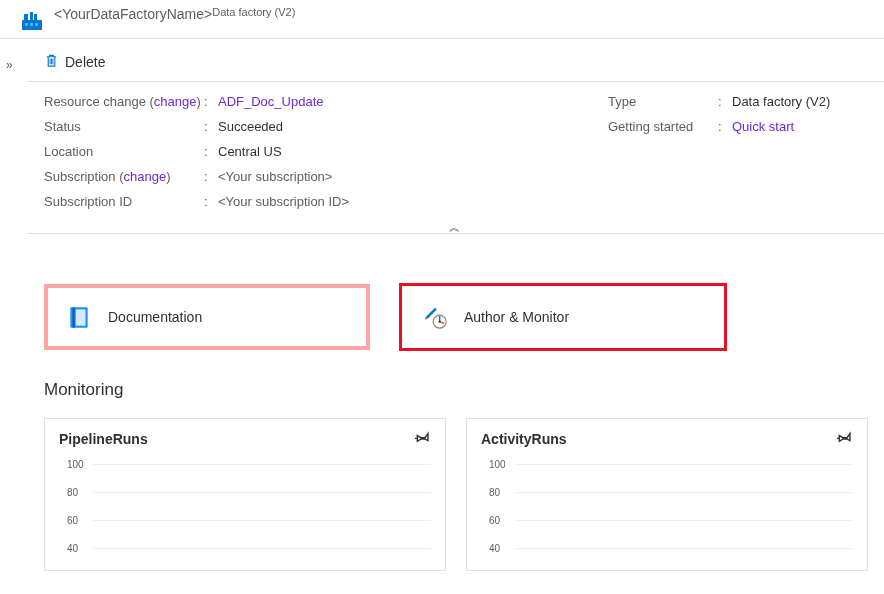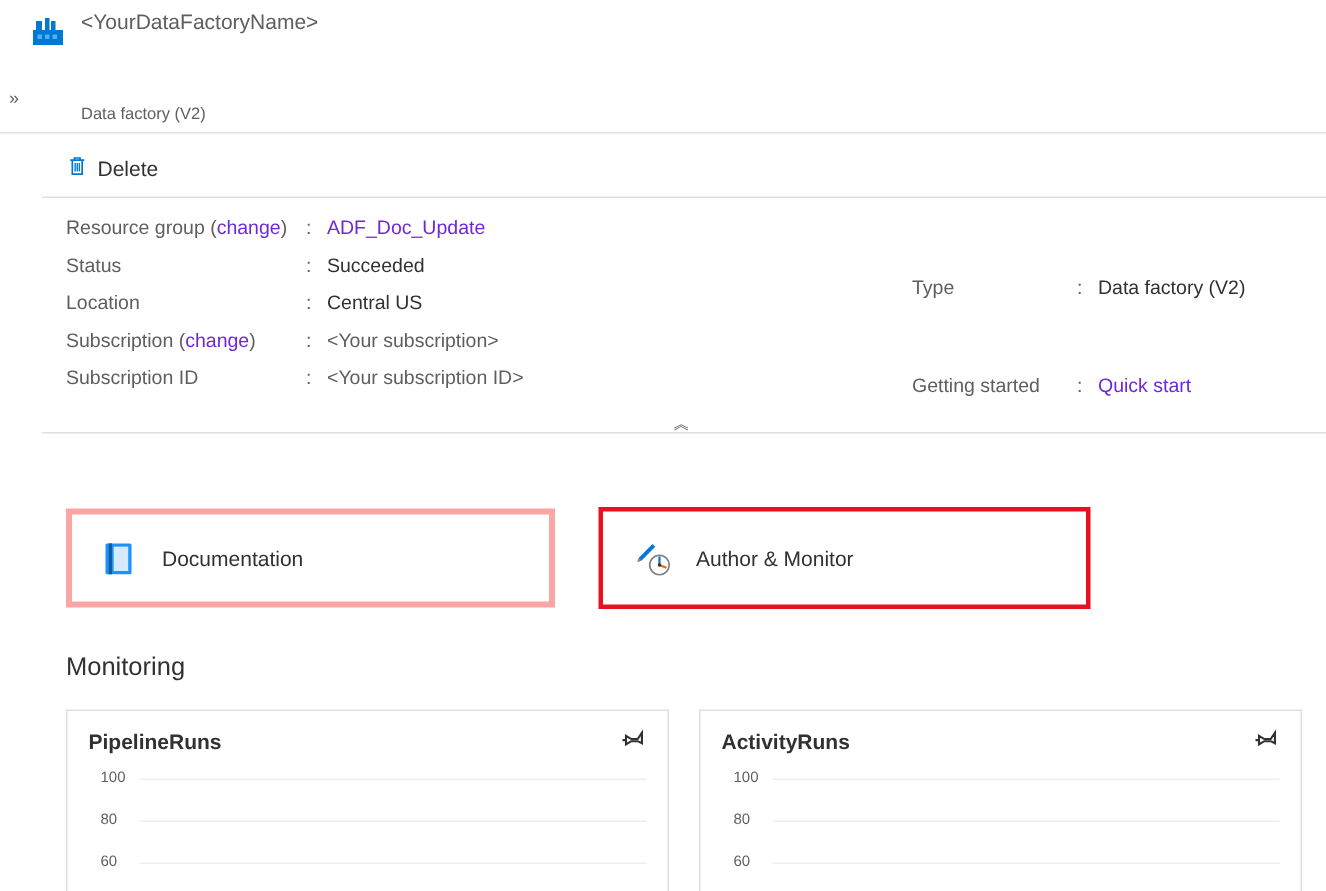--- a/index.html
+++ b/index.html
@@ -15,21 +15,21 @@
     }
 
     
     .header {
       display: flex;
       align-items: flex-start;
       padding: 6px 20px 6px 20px;
       gap: 10px;
     }
     .header .icon { width: 24px; height: 24px; flex-shrink: 0; margin-top: 2px; }
-    .header-text { display: flex; flex-direction: column; gap: 48px; }
+    .header-text { display: flex; flex-direction: row; }
     .header-title { font-size: 14px; color: #605e5c; }
     .header-subtitle { font-size: 11px; color: #605e5c; }
 
     .hrule { border: none; border-top: 1px solid #e1dfdd; margin: 0; }
 
     .expand-btn {
       position: absolute;
       left: 6px;
       top: 58px;
       font-size: 12px;
@@ -69,21 +69,21 @@
       margin-bottom: 10px;
       font-size: 13px;
       color: #605e5c;
     }
     .ess-label { width: 160px; flex-shrink: 0; }
     .ess-sep { width: 14px; flex-shrink: 0; text-align: left; }
     .ess-val { color: #323130; }
     .ess-val.muted { color: #605e5c; }
     .link { color: #6d28d9; cursor: pointer; }
 
-    .ess-col.right .ess-label { width: 110px; margin-top: 40px; }
+    .ess-col.right .ess-label { width: 110px; }
     .ess-col.right { flex: 0 0 auto; min-width: 260px; }
 
     .collapse {
       position: absolute;
       bottom: -2px;
       left: 50%;
       transform: translateX(-50%);
       font-size: 11px;
       color: #605e5c;
       cursor: pointer;
@@ -191,21 +191,21 @@
     </span>
     <span>Delete</span>
   </div>
 
   <hr class="hrule" style="margin-left:-16px; margin-right:-16px;">
 
   <div class="essentials" style="padding-top:12px;">
     <div class="ess-col">
       <div class="ess-row">
         <span class="ess-label">
-          <span>Resource group (</span><span class="link">change</span><span>)</span>
+          <span>Resource change (</span><span class="link">change</span><span>)</span>
         </span>
         <span class="ess-sep">:</span>
         <span class="ess-val link">ADF_Doc_Update</span>
       </div>
       <div class="ess-row">
         <span class="ess-label">Status</span>
         <span class="ess-sep">:</span>
         <span class="ess-val">Succeeded</span>
       </div>
       <div class="ess-row">

